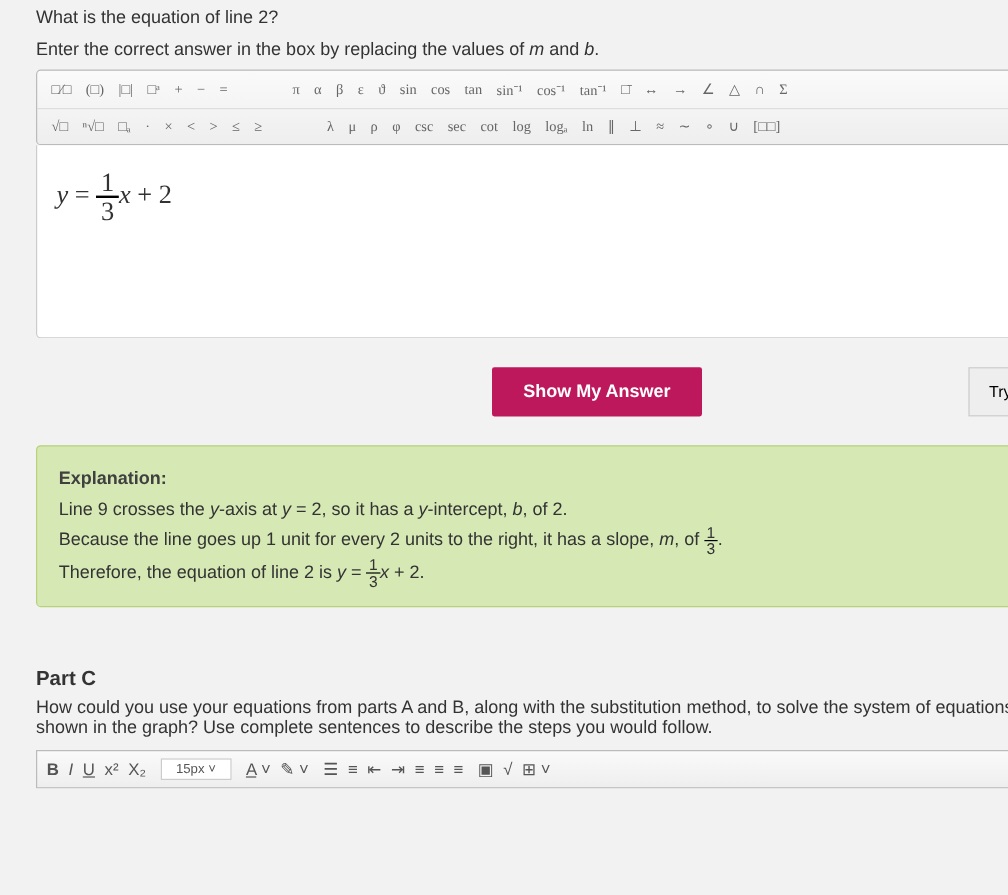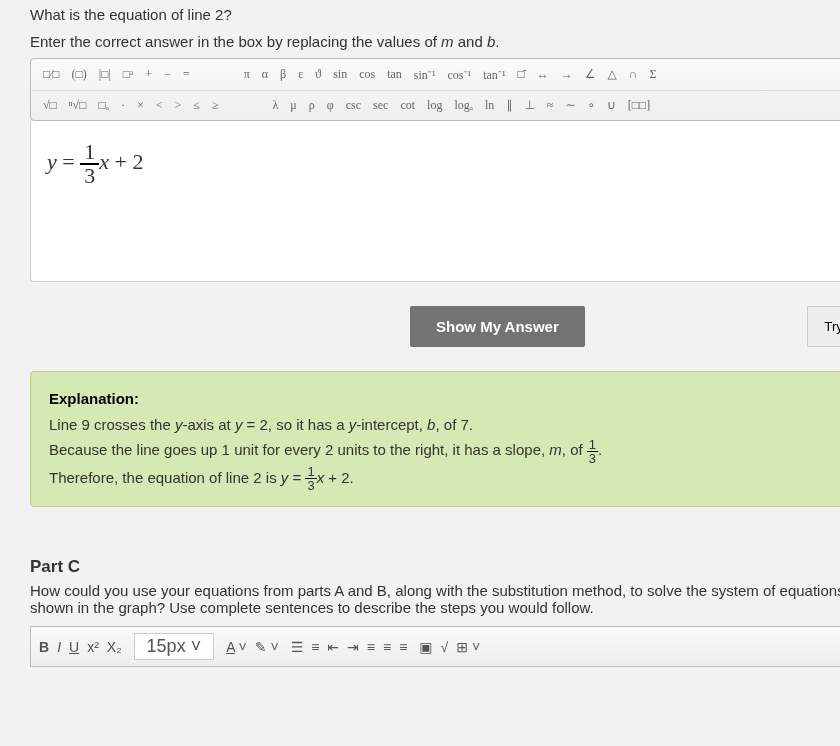--- a/index.html
+++ b/index.html
@@ -7,32 +7,32 @@
 .q{margin-bottom:8px}
 .toolbar{border:1px solid #bbb;background:linear-gradient(#fafafa,#eee);border-radius:4px;padding:0;font-size:12px}
 .trow{display:flex;align-items:center;padding:4px 6px;flex-wrap:nowrap;overflow:hidden}
 .trow+.trow{border-top:1px solid #ddd}
 .tbtn{padding:3px 6px;color:#666;font-family:"Times New Roman",serif;cursor:pointer;white-space:nowrap}
 .editor{background:#fff;border:1px solid #ccc;border-top:none;border-radius:0 0 4px 4px;min-height:120px;padding:20px 16px;font-family:"Times New Roman",serif;font-size:22px}
 .fr{display:inline-flex;flex-direction:column;align-items:center;vertical-align:middle;font-size:22px;line-height:1}
 .fr .n{border-bottom:2px solid #000;padding:0 4px}
 .fr .d{padding:0 4px}
 .actions{display:flex;align-items:center;margin:24px 0;justify-content:space-between}
-.btn-primary{background:#737373;color:#fff;border:none;padding:12px 26px;font-size:15px;font-weight:600;cursor:pointer;border-radius:2px;margin-left:380px}
+.btn-primary{background:#be185d;color:#fff;border:none;padding:12px 26px;font-size:15px;font-weight:600;cursor:pointer;border-radius:2px;margin-left:380px}
 .btn-try{background:#eee;border:1px solid #ccc;padding:12px 16px;cursor:pointer}
 .expl{background:#d6e8b4;border:1px solid #b8d17a;border-radius:4px;padding:14px 18px;line-height:1.7}
-.expl b{color:#000000}
+.expl b{color:#404040}
 .sfr{display:inline-flex;flex-direction:column;align-items:center;vertical-align:middle;font-size:13px;line-height:1}
 .sfr .n{border-bottom:1px solid #000;padding:0 2px}
 .sfr .d{padding:0 2px}
 .partc{margin-top:50px}
 .partc h3{font-size:17px;margin-bottom:5px}
 .rte{border:1px solid #bbb;background:linear-gradient(#fafafa,#eee);padding:6px 8px;display:flex;align-items:center;gap:12px;font-size:14px;color:#555}
 .rte .g{display:flex;gap:8px;align-items:center}
-.sel{border:1px solid #ccc;padding:2px 12px;background:#fff;font-size:18px}
+.sel{border:1px solid #ccc;padding:2px 12px;background:#fff;font-size:11px}
 .italic{font-style:italic}
 </style>
 </head>
 <body>
 
 <div class="page">
   <div class="q">
     <div style="margin-bottom:10px">What is the equation of line 2?</div>
     <div>
       <span>Enter the correct answer in the box by replacing the values of </span><span class="italic">m</span><span> and </span><span class="italic">b</span><span>.</span>
@@ -106,21 +106,21 @@
       </span><span class="italic">x</span><span> + </span><span>2</span>
   </div>
 
   <div class="actions">
     <button class="btn-primary">Show My Answer</button>
     <button class="btn-try">Try</button>
   </div>
 
   <div class="expl">
     <b>Explanation:</b><br>
-    <span>Line 9 crosses the </span><span class="italic">y</span><span>-axis at </span><span class="italic">y</span><span> = 2, so it has a </span><span class="italic">y</span><span>-intercept, </span><span class="italic">b</span><span>, of 7.</span><br>
+    <span>Line 9 crosses the </span><span class="italic">y</span><span>-axis at </span><span class="italic">y</span><span> = 2, so it has a </span><span class="italic">y</span><span>-intercept, </span><span class="italic">b</span><span>, of 2.</span><br>
     <span>Because the line goes up 1 unit for every 2 units to the right, it has a slope, </span><span class="italic">m</span><span>, of </span><span class="sfr">
         <span class="n">1</span>
         <span class="d">3</span>
       </span><span>.</span><br>
     <span>Therefore, the equation of line 2 is </span><span class="italic">y</span><span> = </span><span class="sfr">
         <span class="n">1</span>
         <span class="d">3</span>
       </span><span class="italic">x</span><span> + 2.</span>
   </div>
 

